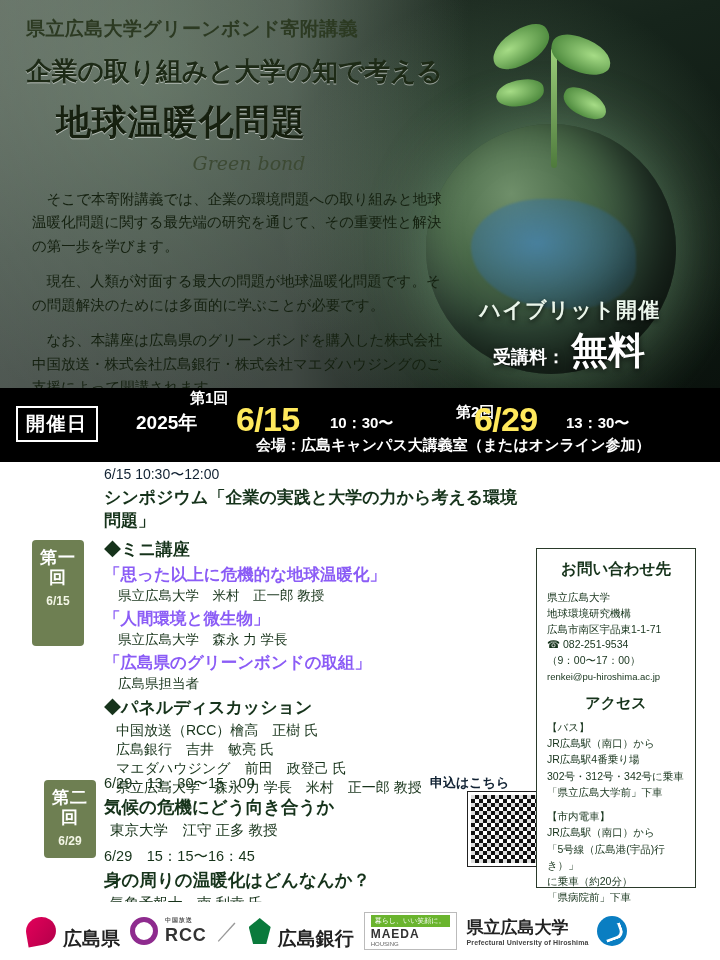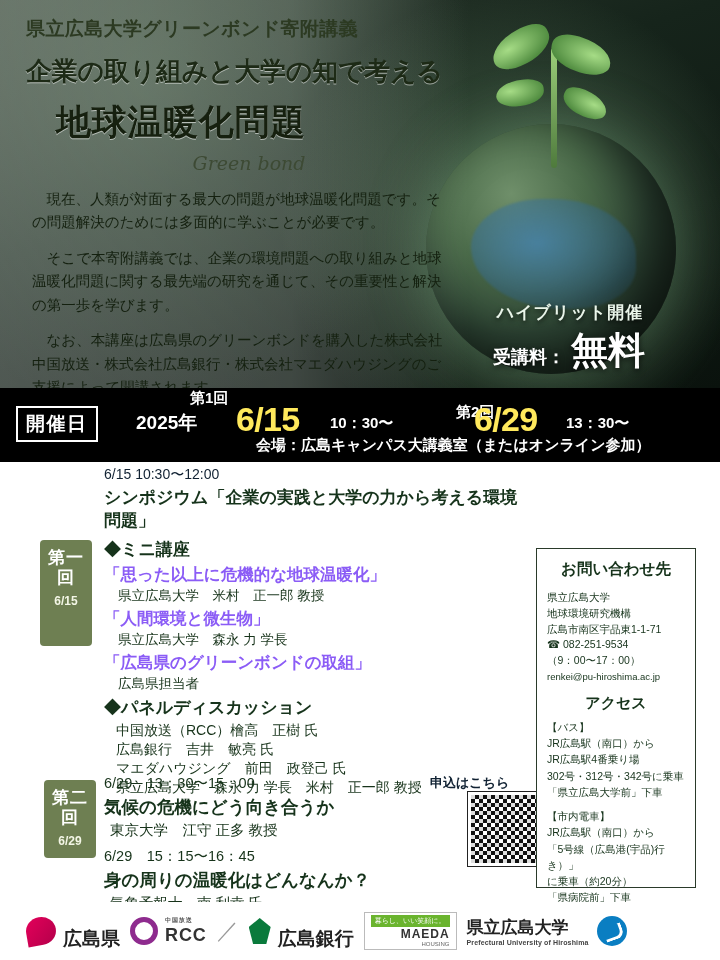--- a/index.html
+++ b/index.html
@@ -76,21 +76,21 @@
   }
   .lead {
     font-size: 14.5px; line-height: 1.62; color: #14200f;
     padding-left: 6px;
   }
   .lead p { margin-bottom: 12px; }
 
   .hybrid {
     position: absolute; right: 30px; bottom: 64px; width: 240px;
     text-align: center; color: #eaf5ea;
-    font-size: 17px; font-weight: bold; letter-spacing: 0.06em;
+    font-size: 21px; font-weight: bold; letter-spacing: 0.06em;
     text-shadow: 0 2px 5px rgba(0,0,0,0.75);
   }
   .fee {
     position: absolute; right: 26px; bottom: 12px; width: 250px;
     display: flex; align-items: baseline; justify-content: center; gap: 6px;
     color: #ffffff; text-shadow: 0 2px 6px rgba(0,0,0,0.8);
   }
   .fee-label { font-size: 18px; font-weight: bold; }
   .fee-value { font-size: 37px; font-weight: bold; }
 
@@ -129,21 +129,21 @@
   
   .body { position: absolute; left: 0; top: 462px; width: 720px; height: 440px; background:#fff; }
 
   .side-tab {
     position: absolute; width: 52px; border-radius: 4px;
     background: #6e7f52; color: #fff; text-align: center;
     font-weight: bold; padding: 8px 0;
   }
   .side-tab .jp { font-size: 17px; line-height: 1.18; letter-spacing: 0.06em; }
   .side-tab .dt { font-size: 12px; margin-top: 6px; color: #f3f6e6; }
-  .tab1 { left: 40px; top: 78px; height: 106px; }
+  .tab1 { left: 32px; top: 78px; height: 106px; }
   .tab2 { left: 44px; top: 318px; height: 78px; }
 
   .sec1 { position: absolute; left: 104px; top: 4px; width: 420px; color: #1a2f1a; }
   .s-time { font-size: 14px; color: #123; margin-bottom: 2px; }
   .s-symp { font-size: 17px; font-weight: bold; color: #16331b; margin-bottom: 6px; }
   .s-head { font-size: 17px; font-weight: bold; color: #16331b; margin: 2px 0 3px; }
   .s-quote { font-size: 16.5px; font-weight: bold; color: #8b5cf6; margin: 2px 0 1px; }
   .s-aff { font-size: 13.5px; color: #17331a; padding-left: 14px; margin-bottom: 3px; }
   .s-name { font-size: 14px; color: #17331a; padding-left: 12px; margin-bottom: 1px; }
 
@@ -193,21 +193,21 @@
   }
   .rcc-text { font-size: 18px; font-weight: bold; color: #333; letter-spacing: 0.05em; }
   .rcc-sub { font-size: 6px; color: #555; display:block; }
   .slash { font-size: 22px; color: #999; }
   .mark-bank {
     width: 22px; height: 26px;
     background: linear-gradient(180deg, #0a7a3c, #0a7a3c);
     clip-path: polygon(50% 0, 100% 35%, 80% 100%, 20% 100%, 0 35%);
   }
   .maeda {
-    display: flex; flex-direction: column; align-items: flex-end;
+    display: flex; flex-direction: column; align-items: flex-start;
     border: 1px solid #bbb; padding: 2px 6px;
   }
   .maeda-top { font-size: 7px; background: #6ab42e; color: #fff; padding: 1px 4px; }
   .maeda-name { font-size: 12px; font-weight: bold; color: #333; letter-spacing: 0.08em; }
   .maeda-sub { font-size: 6px; color: #666; }
   .uni { display: flex; align-items: center; gap: 8px; }
   .uni-name { font-size: 17px; font-weight: bold; color: #222; }
   .uni-sub { font-size: 7px; color: #444; display: block; letter-spacing: 0.02em; }
   .uni-mark {
     width: 30px; height: 30px; border-radius: 50%;
@@ -232,22 +232,22 @@
     <div class="leaf l3"></div>
     <div class="leaf l4"></div>
     <div class="hero-veil"></div>
 
     <div class="hero-text">
       <div class="kicker">県立広島大学グリーンボンド寄附講義</div>
       <div class="title1">企業の取り組みと大学の知で考える</div>
       <div class="title2">地球温暖化問題</div>
       <div class="script">Green bond</div>
       <div class="lead">
+        <p>　そこで本寄附講義では、企業の環境問題への取り組みと地球温暖化問題に関する最先端の研究を通じて、その重要性と解決の第一歩を学びます。</p>
         <p>　現在、人類が対面する最大の問題が地球温暖化問題です。その問題解決のためには多面的に学ぶことが必要です。</p>
-        <p>　そこで本寄附講義では、企業の環境問題への取り組みと地球温暖化問題に関する最先端の研究を通じて、その重要性と解決の第一歩を学びます。</p>
         <p>　なお、本講座は広島県のグリーンボンドを購入した株式会社中国放送・株式会社広島銀行・株式会社マエダハウジングのご支援によって開講されます。</p>
       </div>
     </div>
 
     <div class="hybrid">ハイブリット開催</div>
     <div class="fee">
       <span class="fee-label">受講料：</span>
       <span class="fee-value">無料</span>
     </div>
   </div>

